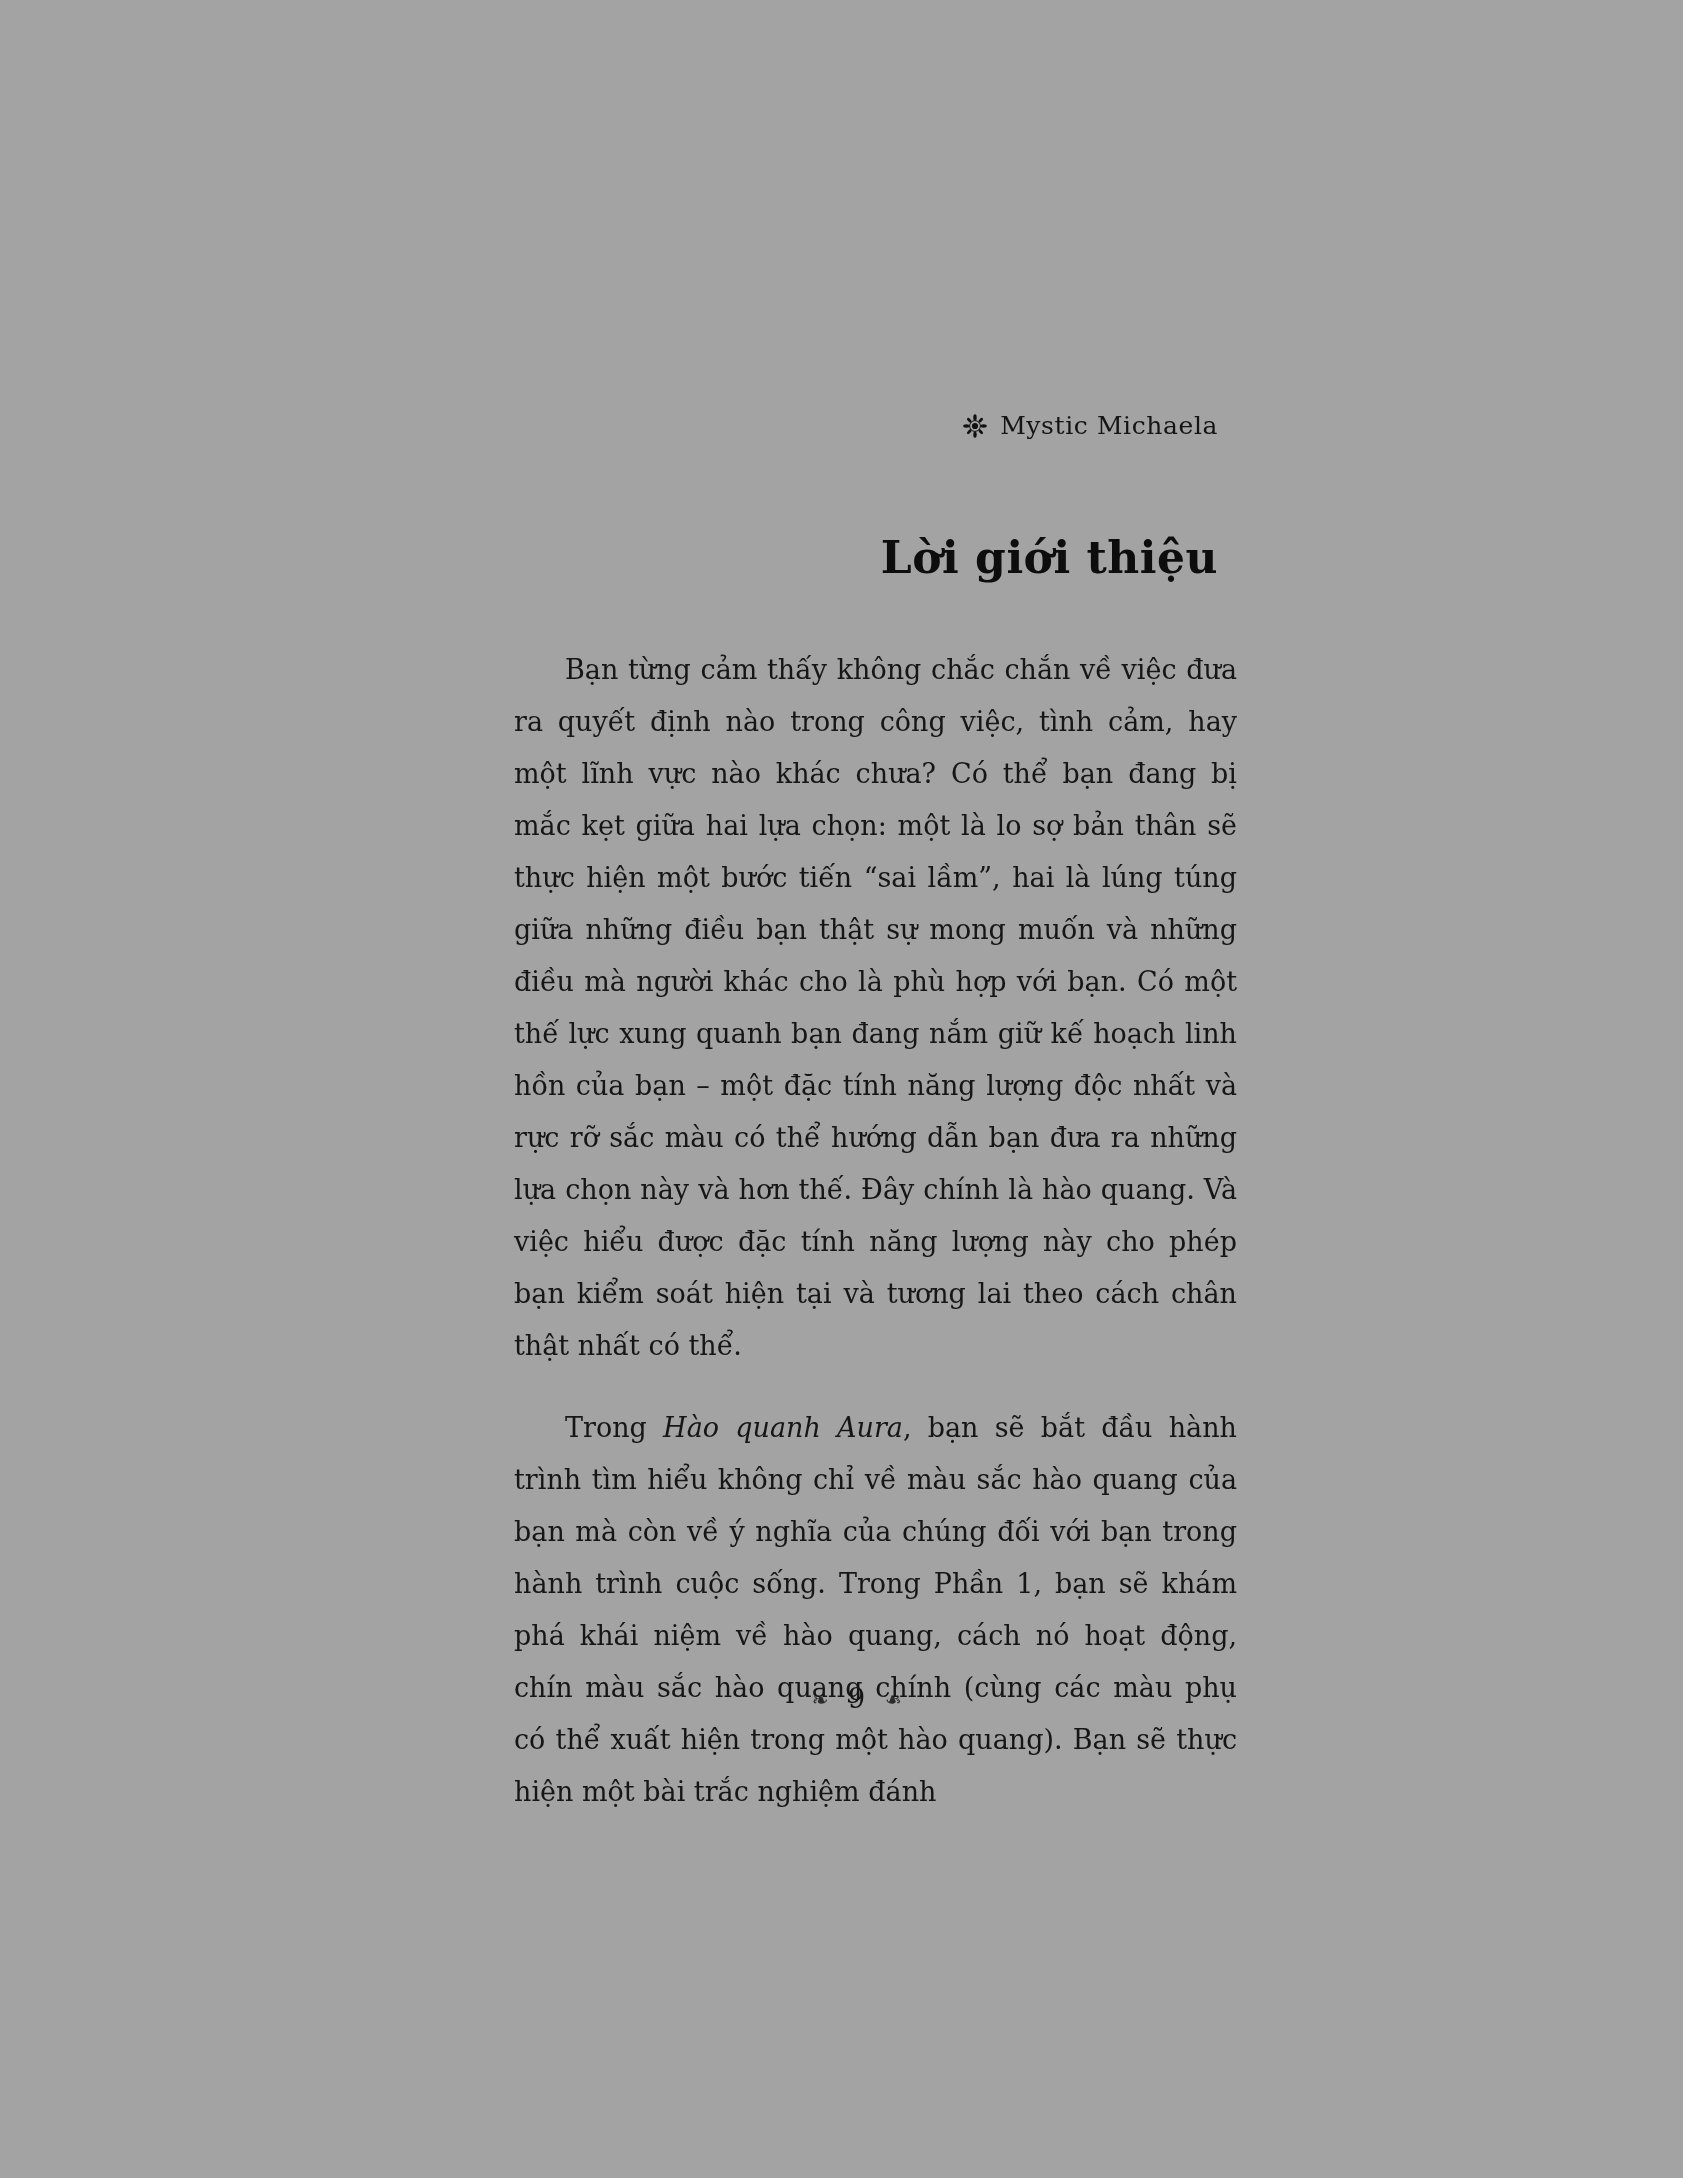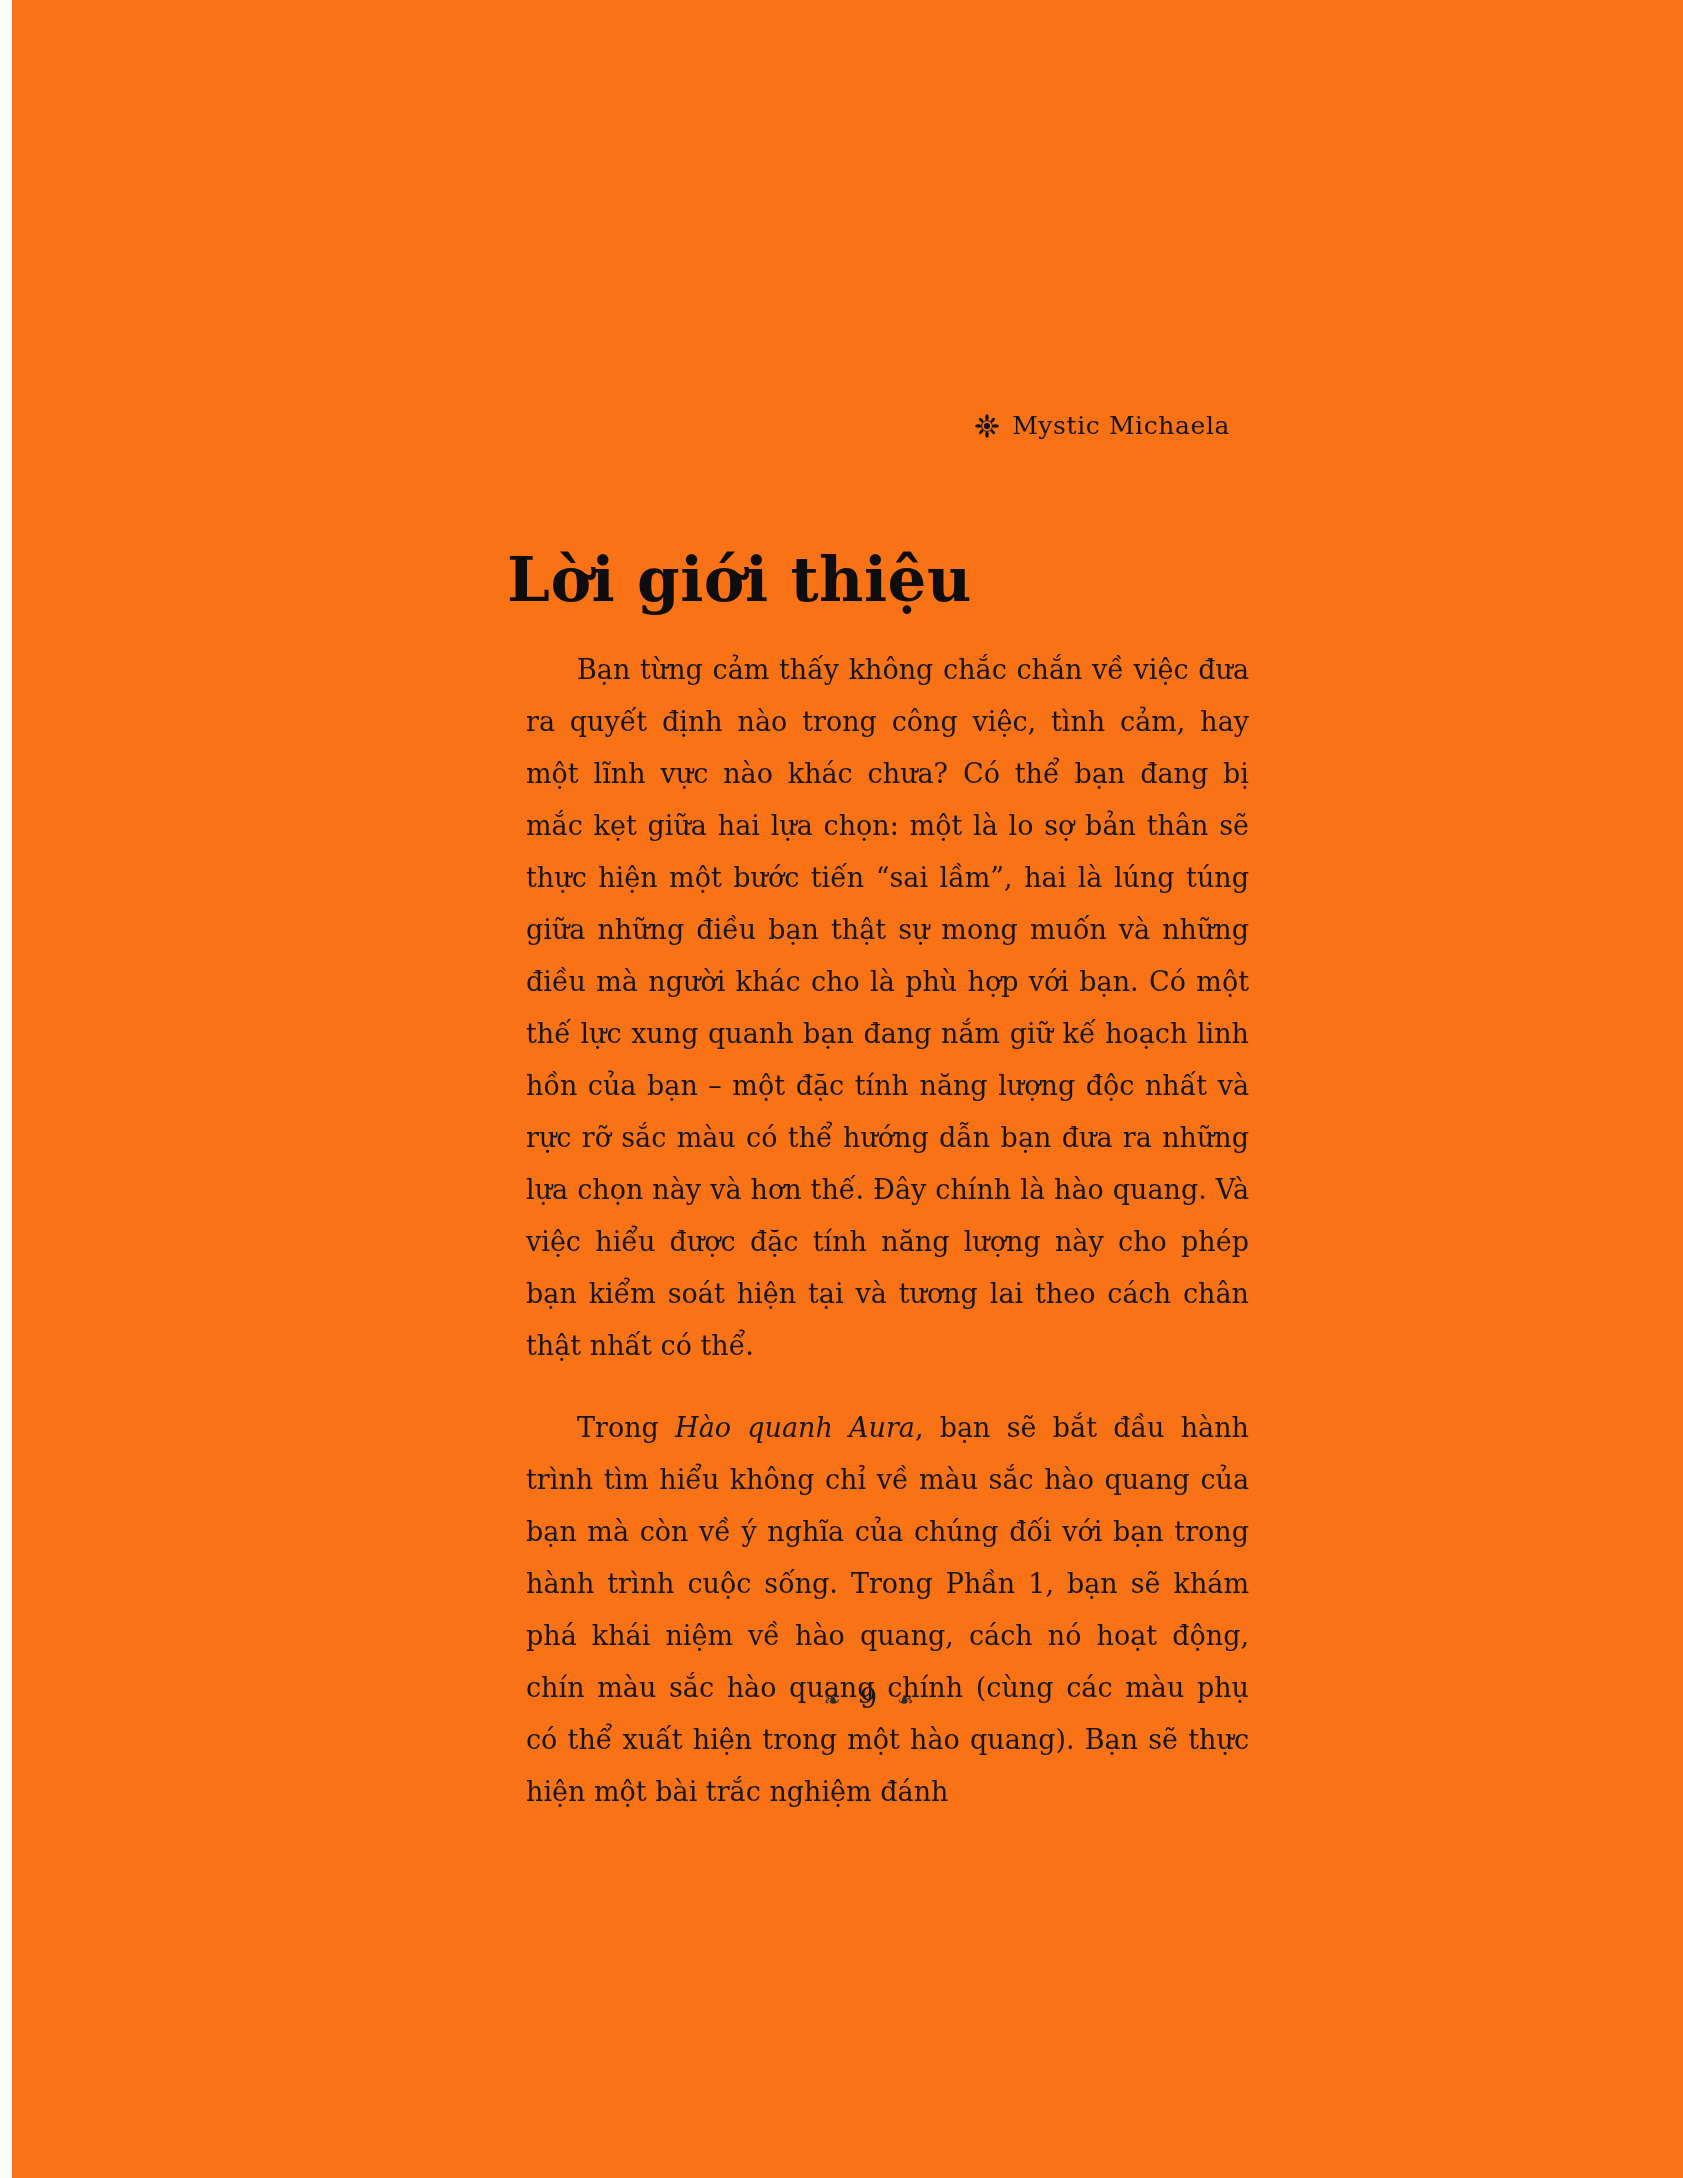--- a/index.html
+++ b/index.html
@@ -12,22 +12,21 @@
     height: 2178px;
     position: relative;
     font-family: "Liberation Serif", serif;
     color: #1a1a1a;
     overflow: hidden;
   }
 
   .page {
     position: absolute;
     inset: 0;
-    background: #f97316;
-    margin-left: 12px;
+    background: #a3a3a3;
   }
 
   
   .running-head {
     position: absolute;
     top: 411px;
     left: 0;
     width: 1218px;
     display: flex;
     justify-content: flex-end;
@@ -49,23 +48,23 @@
     color: #141414;
     white-space: nowrap;
   }
 
   
   .chapter-title {
     position: absolute;
     top: 505px;
     left: 495px;
     width: 723px;
-    text-align: left;
+    text-align: right;
     font-family: "DejaVu Serif", serif;
-    font-size: 61px;
+    font-size: 44px;
     font-weight: 700;
     letter-spacing: 0.5px;
     color: #0d0d0d;
     line-height: 1.1;
   }
 
   
   .body-col {
     position: absolute;
     top: 644px;

